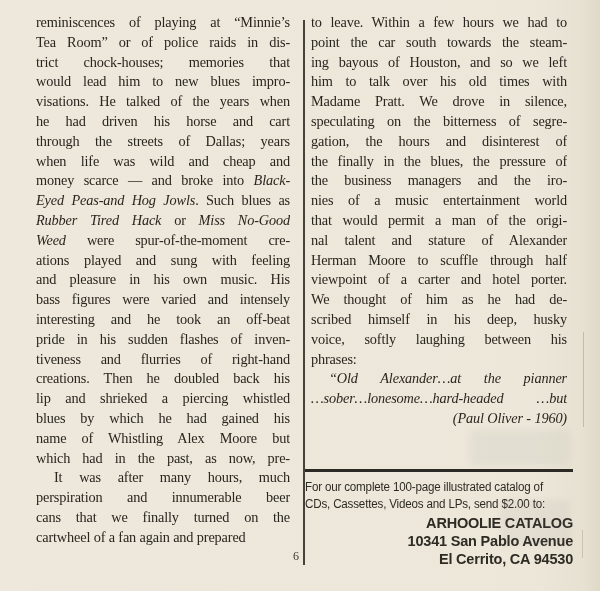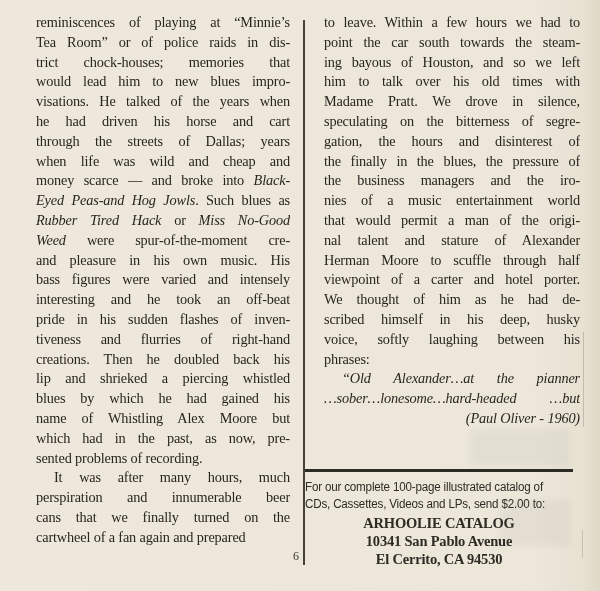--- a/index.html
+++ b/index.html
@@ -7,21 +7,21 @@
     position:relative;
     width:600px;height:591px;
     overflow:hidden;
     background:linear-gradient(90deg,#ede8db 0%,#ece7d9 86%,#e7e1d2 94%,#ded7c5 97%,#e9e3d3 100%);
     font-family:"Liberation Serif", serif;
     color:#29251f;
     padding-left:21px;
   }
   .col{position:absolute;top:13px;}
   .col-left{left:36px;width:254px;}
-  .col-right{left:324px;width:256px;}
+  .col-right{left:311px;width:256px;}
   .line{
     font-size:14.3px;line-height:19.8px;height:19.8px;
     letter-spacing:-0.15px;
     text-align:justify;text-align-last:justify;
     overflow:hidden;white-space:nowrap;
   }
   .line.end{text-align-last:left;}
   .line.ind{padding-left:18px;}
   .line.it{font-style:italic;}
   .line.right{text-align:center;text-align-last:right;}
@@ -36,23 +36,22 @@
   .catalog{
     position:absolute;left:305px;top:469px;width:268px;
     font-family:"Liberation Sans", sans-serif;color:#2e2b25;
   }
   .rule{height:2.5px;background:#2c2a24;margin-bottom:7px;}
   .cat-line{
     font-size:12.5px;line-height:17.5px;letter-spacing:-0.2px;
     white-space:nowrap;transform:scaleX(0.93);transform-origin:0 50%;
   }
   .cat-bold{
-    font-size:14.5px;line-height:18px;font-weight:bold;text-align:center;
+    font-size:14.5px;line-height:18px;font-weight:bold;text-align:right;
     letter-spacing:-0.2px;
-    font-family:Liberation Serif, serif;
   }
   .smudge{position:absolute;border-radius:4px;pointer-events:none;}
   .smudge-a{left:470px;top:430px;width:100px;height:36px;background:rgba(110,125,110,0.08);filter:blur(3px);}
   .smudge-b{left:500px;top:500px;width:70px;height:46px;background:rgba(110,120,115,0.07);filter:blur(3px);}
   .crease{position:absolute;left:583px;top:332px;width:1px;height:95px;background:rgba(95,88,70,0.28);}
   .crease2{position:absolute;left:582px;top:530px;width:1px;height:28px;background:rgba(95,88,70,0.22);}
 </style>
 </head>
 <body>
 
@@ -64,31 +63,31 @@
       <div class="line">trict chock-houses; memories that</div>
       <div class="line">would lead him to new blues impro-</div>
       <div class="line">visations. He talked of the years when</div>
       <div class="line">he had driven his horse and cart</div>
       <div class="line">through the streets of Dallas; years</div>
       <div class="line">when life was wild and cheap and</div>
       <div class="line">money scarce — and broke into <i>Black-</i></div>
       <div class="line"><i>Eyed Peas-and Hog Jowls</i>. Such blues as</div>
       <div class="line"><i>Rubber Tired Hack</i> or <i>Miss No-Good</i></div>
       <div class="line"><i>Weed</i> were spur-of-the-moment cre-</div>
+      <div class="line">ations played and sung with feeling</div>
       <div class="line">and pleasure in his own music. His</div>
       <div class="line">bass figures were varied and intensely</div>
       <div class="line">interesting and he took an off-beat</div>
       <div class="line">pride in his sudden flashes of inven-</div>
       <div class="line">tiveness and flurries of right-hand</div>
       <div class="line">creations. Then he doubled back his</div>
       <div class="line">lip and shrieked a piercing whistled</div>
       <div class="line">blues by which he had gained his</div>
       <div class="line">name of Whistling Alex Moore but</div>
       <div class="line">which had in the past, as now, pre-</div>
-      <div class="line end">sented problems of recording.</div>
       <div class="line ind">It was after many hours, much</div>
       <div class="line">perspiration and innumerable beer</div>
       <div class="line">cans that we finally turned on the</div>
       <div class="line end">cartwheel of a fan again and prepared</div>
     </div>
 
   <div class="divider"></div>
 
   <div class="col col-right">
       <div class="line">to leave. Within a few hours we had to</div>

